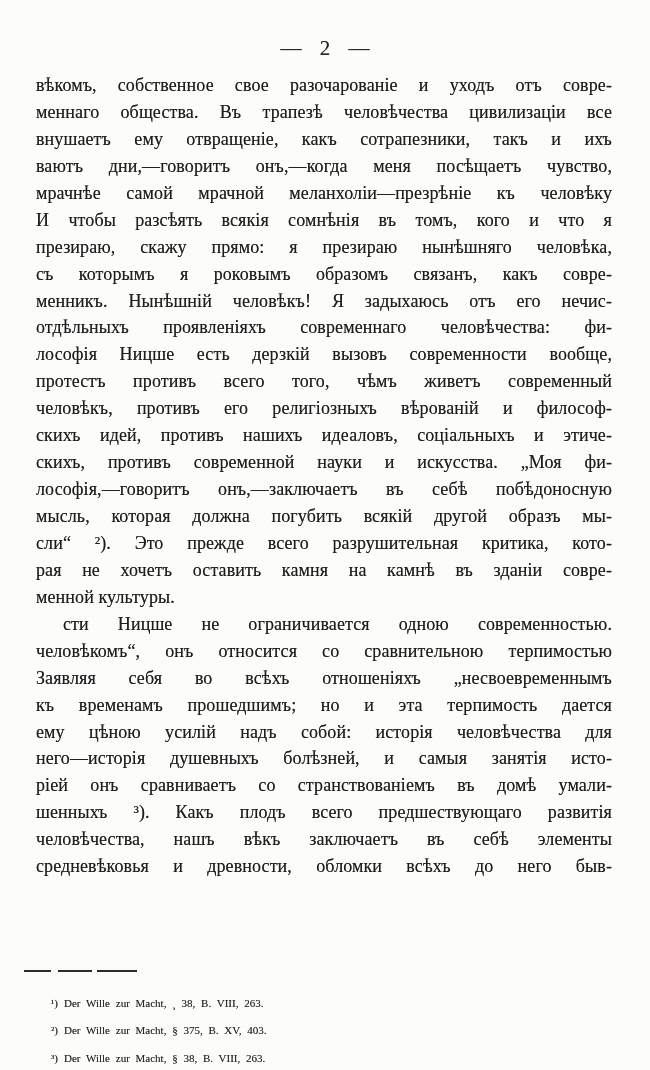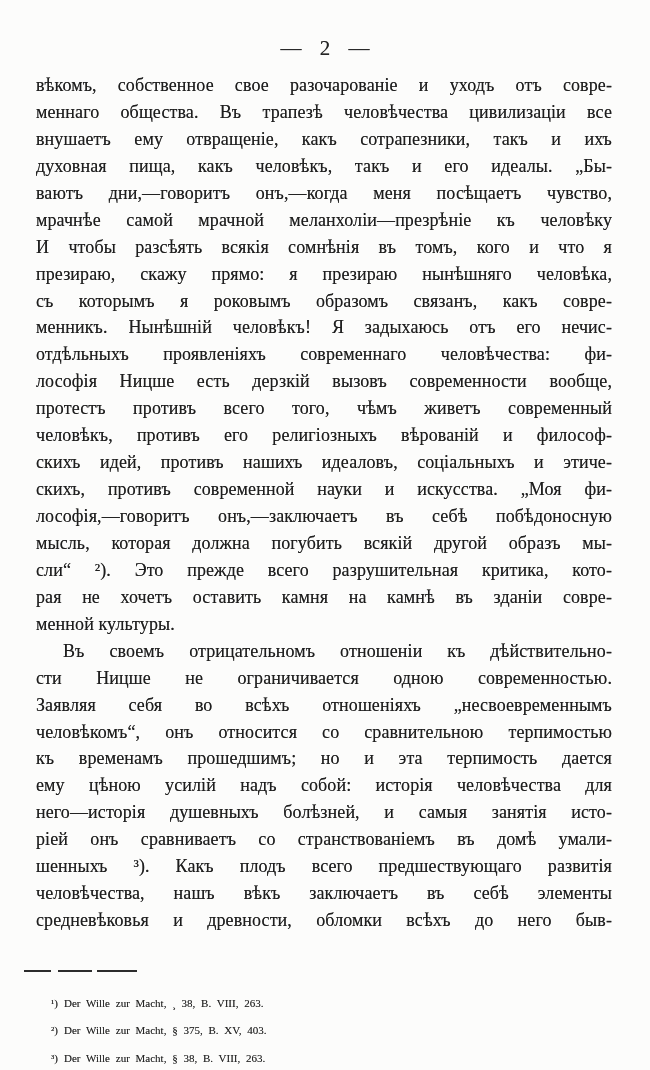--- a/index.html
+++ b/index.html
@@ -87,44 +87,42 @@
 </head>
 <body style="background: rgb(252, 252, 251); color: rgb(30, 30, 30);">
 
 <div class="page">
   <div class="page-header">— 2 —</div>
   <div class="body-text" id="body-text">
       <div class="para">
         <div class="line">вѣкомъ, собственное свое разочарованіе и уходъ отъ совре-</div>
         <div class="line">меннаго общества. Въ трапезѣ человѣчества цивилизаціи все</div>
         <div class="line">внушаетъ ему отвращеніе, какъ сотрапезники, такъ и ихъ</div>
-        <div class="line">духовная пища, какъ человѣкъ, такъ и его идеалы. „Бы-</div>
         <div class="line">ваютъ дни,—говоритъ онъ,—когда меня посѣщаетъ чувство,</div>
         <div class="line">мрачнѣе самой мрачной меланхоліи—презрѣніе къ человѣку</div>
         <div class="line">И чтобы разсѣять всякія сомнѣнія въ томъ, кого и что я</div>
         <div class="line">презираю, скажу прямо: я презираю нынѣшняго человѣка,</div>
         <div class="line">съ которымъ я роковымъ образомъ связанъ, какъ совре-</div>
         <div class="line">менникъ. Нынѣшній человѣкъ! Я задыхаюсь отъ его нечис-</div>
         <div class="line">отдѣльныхъ проявленіяхъ современнаго человѣчества: фи-</div>
         <div class="line">лософія Ницше есть дерзкій вызовъ современности вообще,</div>
         <div class="line">протестъ противъ всего того, чѣмъ живетъ современный</div>
         <div class="line">человѣкъ, противъ его религіозныхъ вѣрованій и философ-</div>
         <div class="line">скихъ идей, противъ нашихъ идеаловъ, соціальныхъ и этиче-</div>
         <div class="line">скихъ, противъ современной науки и искусства. „Моя фи-</div>
         <div class="line">лософія,—говоритъ онъ,—заключаетъ въ себѣ побѣдоносную</div>
         <div class="line">мысль, которая должна погубить всякій другой образъ мы-</div>
         <div class="line">сли“ ²). Это прежде всего разрушительная критика, кото-</div>
         <div class="line">рая не хочетъ оставить камня на камнѣ въ зданіи совре-</div>
         <div class="line flush-left">менной культуры.</div>
       </div>
       <div class="para indent-first">
-        <div class="line">Въ своемъ отрицательномъ отношеніи къ дѣйствительно-</div>
         <div class="line">сти Ницше не ограничивается одною современностью.</div>
+        <div class="line">человѣкомъ“, онъ относится со сравнительною терпимостью</div>
         <div class="line">Заявляя себя во всѣхъ отношеніяхъ „несвоевременнымъ</div>
-        <div class="line">человѣкомъ“, онъ относится со сравнительною терпимостью</div>
         <div class="line">къ временамъ прошедшимъ; но и эта терпимость дается</div>
         <div class="line">ему цѣною усилій надъ собой: исторія человѣчества для</div>
         <div class="line">него—исторія душевныхъ болѣзней, и самыя занятія исто-</div>
         <div class="line">ріей онъ сравниваетъ со странствованіемъ въ домѣ умали-</div>
         <div class="line">шенныхъ ³). Какъ плодъ всего предшествующаго развитія</div>
         <div class="line">человѣчества, нашъ вѣкъ заключаетъ въ себѣ элементы</div>
         <div class="line">средневѣковья и древности, обломки всѣхъ до него быв-</div>
       </div>
     </div>
   <div class="footnote-rule"></div>

